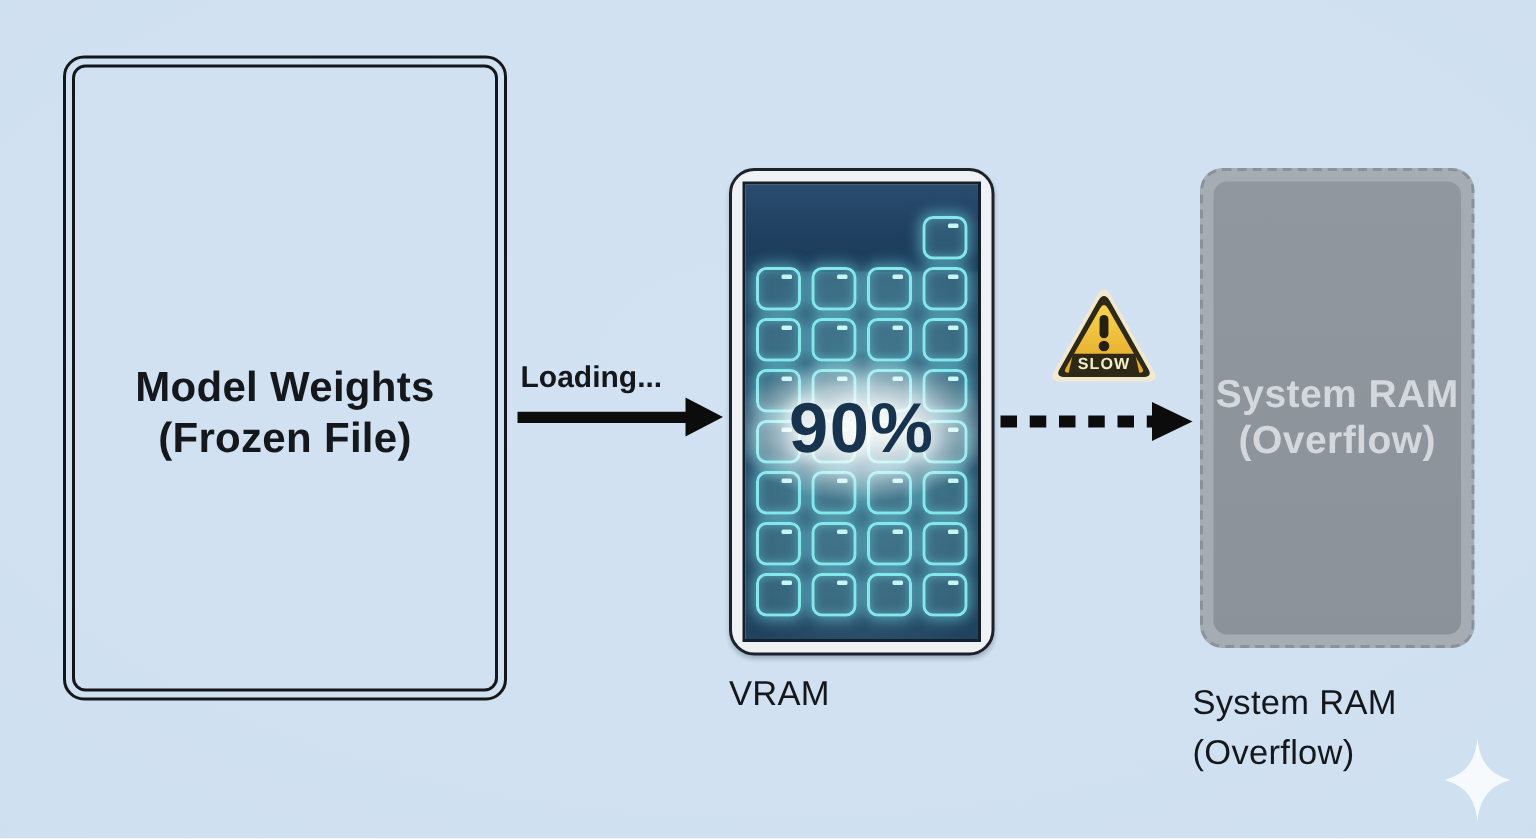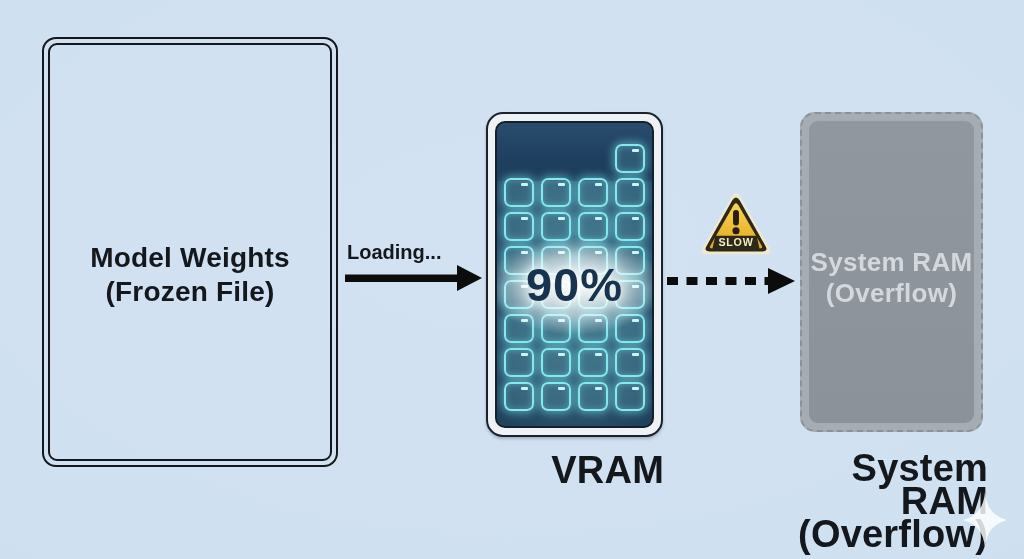--- a/index.html
+++ b/index.html
@@ -28,22 +28,22 @@
   }
   .ssd-title {
     margin-top: 46px;
     text-align: center;
     font-size: 28px; font-weight: 600; color: #14171b;
     line-height: 34px; letter-spacing: 0.2px;
   }
 
   
   .caption {
-    position: absolute; text-align: right;
-    font-size: 38px; font-weight: 700; color: #14171b;
+    position: absolute; text-align: left;
+    font-size: 23px; font-weight: 400; color: #14171b;
     letter-spacing: 0.2px;
   }
   .ssd-caption  { left: 42px;  top: 481px; width: 296px; }
   .vram-caption { left: 486px; top: 449px; width: 178px; }
   .ram-caption  { left: 795px; top: 452px; width: 193px; line-height: 33px; }
 
   
   .loading-label {
     position: absolute; left: 347px; top: 241px;
     font-size: 20px; font-weight: 600; color: #14171b;
@@ -54,21 +54,21 @@
   .vram-frame {
     position: absolute; left: 486px; top: 112px;
     width: 177px; height: 325px; box-sizing: border-box;
     background: #eff2f4;
     border: 2px solid #1c222b; border-radius: 17px;
     padding: 7px;
     box-shadow: 0 2px 3px rgba(20,40,60,0.25);
   }
   .vram-screen {
     position: relative; width: 100%; height: 100%; box-sizing: border-box;
-    border: 2px solid #14202c; border-radius: 10px;
+    border: 2px solid #14202c; border-radius: 0;
     background: linear-gradient(180deg, #2a4c6e 0%, #1e3f5e 12%, #1b3a57 100%);
     overflow: hidden;
   }
   .vram-haze {
     position: absolute; left: -10px; right: -10px; top: 58px; bottom: -8px;
     background: radial-gradient(ellipse at 50% 45%, rgba(135,220,228,0.30) 0%, rgba(135,220,228,0.16) 55%, rgba(135,220,228,0.05) 85%);
     pointer-events: none;
   }
   .vram-grid {
     position: relative;

